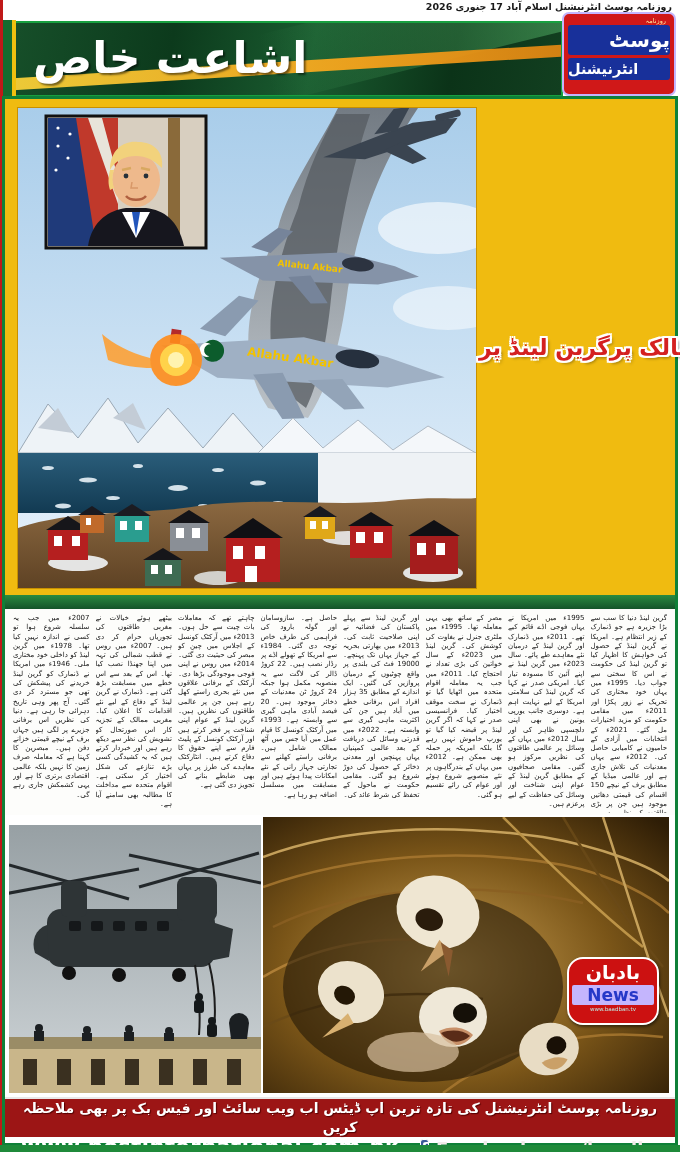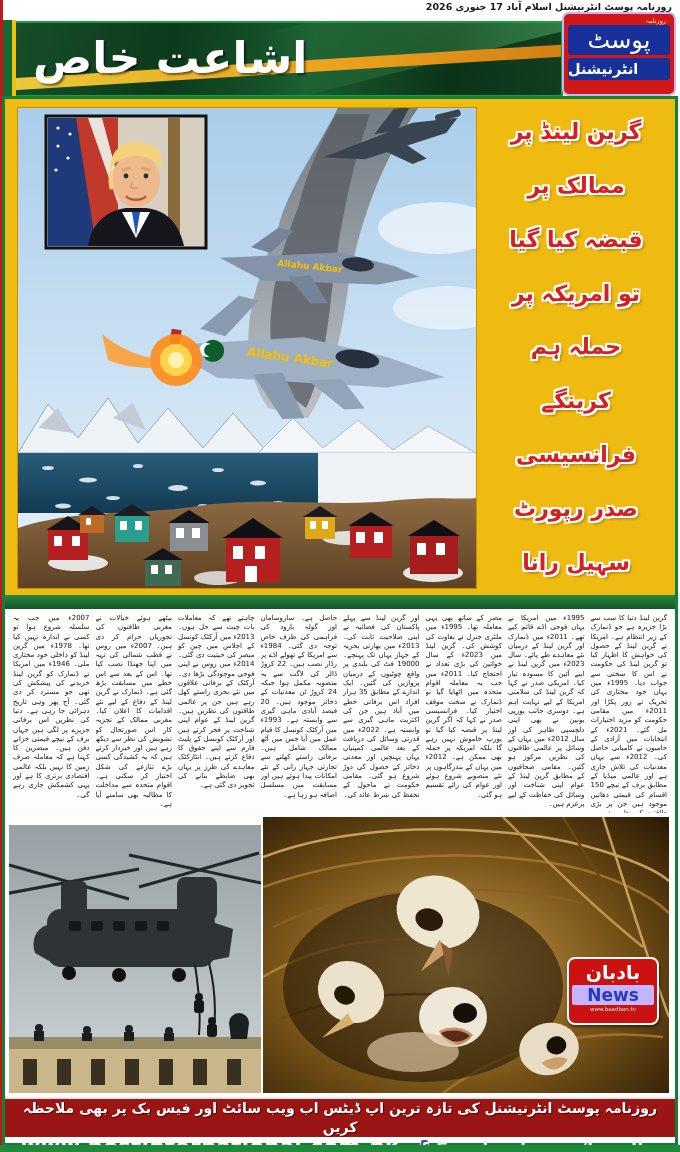--- a/index.html
+++ b/index.html
@@ -13,42 +13,42 @@
   .bottom-strip{position:absolute;left:0;bottom:0;width:680px;height:7px;background:#1f8a3a;}
 
   
   .dateline{position:absolute;top:1px;left:4px;width:674px;height:18px;text-align:right;font-size:9.5px;font-weight:bold;color:#1a1a1a;direction:rtl;padding-right:6px;box-sizing:border-box;}
   .banner{position:absolute;left:3px;top:21px;width:556px;height:72px;background:linear-gradient(100deg,#17502a 0%,#0c3a1c 30%,#1a5c30 55%,#0b3318 80%,#123f20 100%);border:2px solid #18a040;overflow:hidden;}
   .banner .gold-stripe{position:absolute;left:-10px;top:38px;width:600px;height:12px;background:linear-gradient(90deg,#f7d23a,#f5a31c 60%,#d87f10);transform:rotate(-3.5deg);opacity:.95;}
   .banner .green-sheen{position:absolute;right:-40px;top:-30px;width:340px;height:70px;background:linear-gradient(90deg,rgba(70,160,90,0),rgba(90,190,110,.55));transform:rotate(-14deg);}
   .banner-title{position:absolute;left:28px;top:0;height:52px;line-height:70px;color:#fff;font-size:44px;font-weight:bold;direction:rtl;text-shadow:2px 2px 2px rgba(0,0,0,.5);}
   .logo{position:absolute;left:562px;top:12px;width:114px;height:84px;background:#d01818;border-radius:7px;border:2px solid #c4b5fd;box-sizing:border-box;padding:3px 4px;}
   .logo .daily{position:absolute;top:3px;right:8px;font-size:6.5px;color:#ffe9a0;direction:rtl;}
-  .logo .name-top{margin-top:8px;background:#18309a;color:#fff;font-weight:normal;font-size:24px;line-height:30px;text-align:center;border-radius:3px;direction:rtl;}
+  .logo .name-top{margin-top:8px;background:#18309a;color:#fff;font-weight:bold;font-size:20px;line-height:30px;border-radius:3px;direction:rtl;}
   .logo .name-bottom{margin-top:3px;background:#18309a;color:#fff;font-weight:bold;font-size:14.5px;line-height:22px;text-align:left;border-radius:3px;direction:rtl;}
 
   
   .frame{position:absolute;left:2px;top:96px;width:676px;height:1050px;border:3px solid #0f8038;box-sizing:border-box;background:#fff;}
   .top-section{position:relative;width:100%;height:496px;background:#f0bb10;}
   .scene{position:absolute;left:12px;top:8px;width:458px;height:480px;border:1px solid #c89000;background:#bcd6ec;}
-  .headline-col{position:absolute;right:2px;top:0;width:194px;height:496px;display:flex;flex-direction:column;justify-content:space-around;align-items:center;padding:6px 0;box-sizing:border-box;}
+  .headline-col{position:absolute;right:2px;top:0;width:194px;height:496px;display:flex;flex-direction:row;justify-content:space-around;align-items:center;padding:6px 0;box-sizing:border-box;}
   .headline-line{direction:rtl;color:#d42020;font-weight:bold;font-size:22px;white-space:nowrap;
     text-shadow:2px 0 0 #fff,-2px 0 0 #fff,0 2px 0 #fff,0 -2px 0 #fff,2px 2px 0 #fff,-2px -2px 0 #fff,2px -2px 0 #fff,-2px 2px 0 #fff,3px 3px 3px rgba(0,0,0,.35);}
 
   .green-bar{width:100%;height:14px;background:linear-gradient(#2a8a40,#14542a);}
 
   
   .article{width:100%;height:206px;box-sizing:border-box;padding:5px 8px 2px 8px;display:flex;direction:rtl;gap:6px;background:#fdfdfb;}
   .col{flex:1;direction:rtl;text-align:justify;font-size:7px;line-height:9.3px;color:#141414;overflow:hidden;}
 
   
   .images-band{position:relative;width:100%;height:282px;background:#fff;}
   .heli-box{position:absolute;left:4px;top:10px;width:252px;height:268px;background:#aab2b6;}
   .nest-box{position:absolute;left:258px;top:2px;width:406px;height:276px;background:#5a3c12;}
-  .badge{position:absolute;right:10px;top:140px;width:88px;height:64px;background:#cc1111;border:2px solid #fff;border-radius:8px;box-shadow:1px 2px 3px rgba(0,0,0,.5);text-align:center;}
+  .badge{position:absolute;right:10px;top:140px;width:88px;height:64px;background:#cc1111;border:2px solid #fff;border-radius:16px;box-shadow:1px 2px 3px rgba(0,0,0,.5);text-align:center;}
   .badge .b-title{color:#fff;font-weight:bold;font-size:19px;line-height:26px;direction:rtl;}
   .badge .b-news{background:#c4b5fd;color:#2538c8;font-weight:bold;font-size:17px;line-height:20px;margin:0 3px;border-radius:2px;}
   .badge .b-url{color:#bfe8e0;font-size:5.5px;line-height:9px;}
 
   
   .footer{position:relative;width:100%;height:40px;background:#9c1515;border-top:2px solid #e8e8e8;box-sizing:border-box;}
   .footer-urdu{direction:rtl;text-align:center;color:#fff;font-size:14px;font-weight:bold;line-height:19px;text-shadow:1px 1px 1px #500;}
   .footer-links{display:flex;align-items:center;justify-content:center;gap:7px;line-height:24px;}
   .site{color:#fff;font-weight:bold;font-size:21px;letter-spacing:.5px;border-bottom:3px solid #5e0b0b;line-height:21px;}
   .fbtext{color:#f2eaea;font-weight:bold;font-size:18px;}

